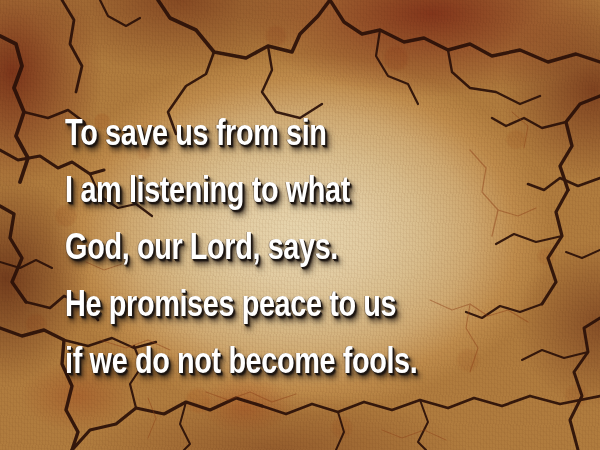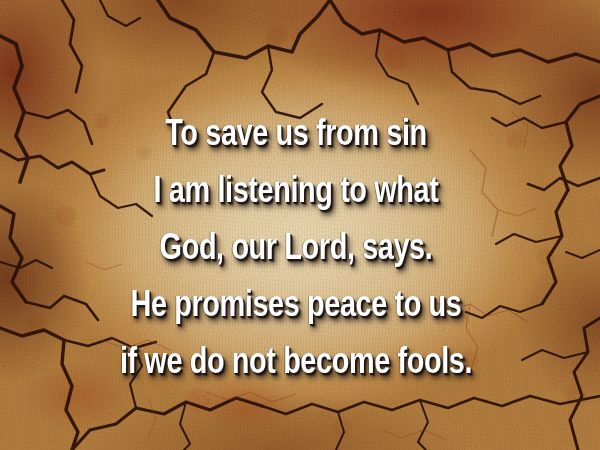--- a/index.html
+++ b/index.html
@@ -90,21 +90,21 @@
   
   #bg-cracks { z-index: 4; }
 
   
   #quote-block {
     position: absolute;
     z-index: 10;
     left: 0;
     right: 8px;
     top: 104px;
-    text-align: center;
+    text-align: left;
   }
 
   .quote-line {
     display: block;
     color: #ffffff;
     font-size: 37px;
     line-height: 57px;
     font-weight: 700;
     letter-spacing: -0.5px;
     white-space: nowrap;

